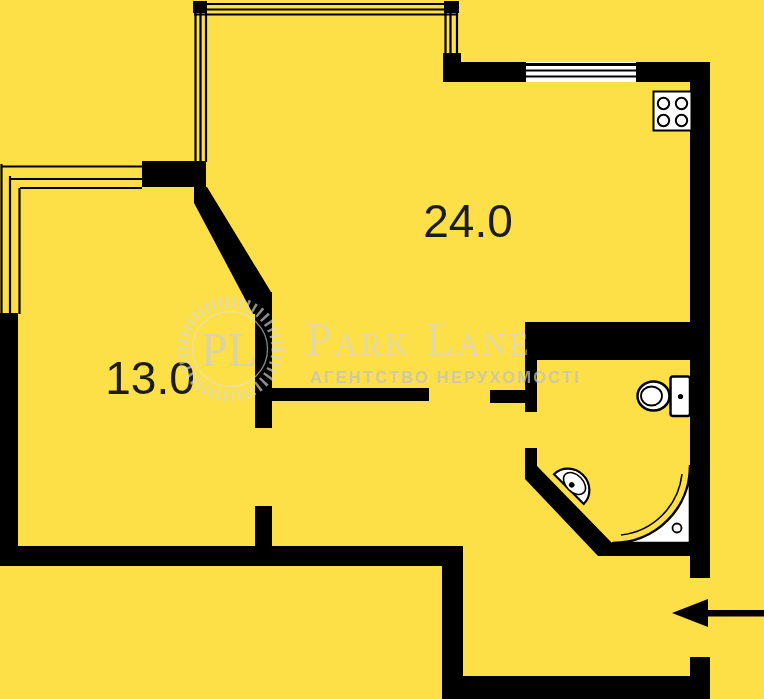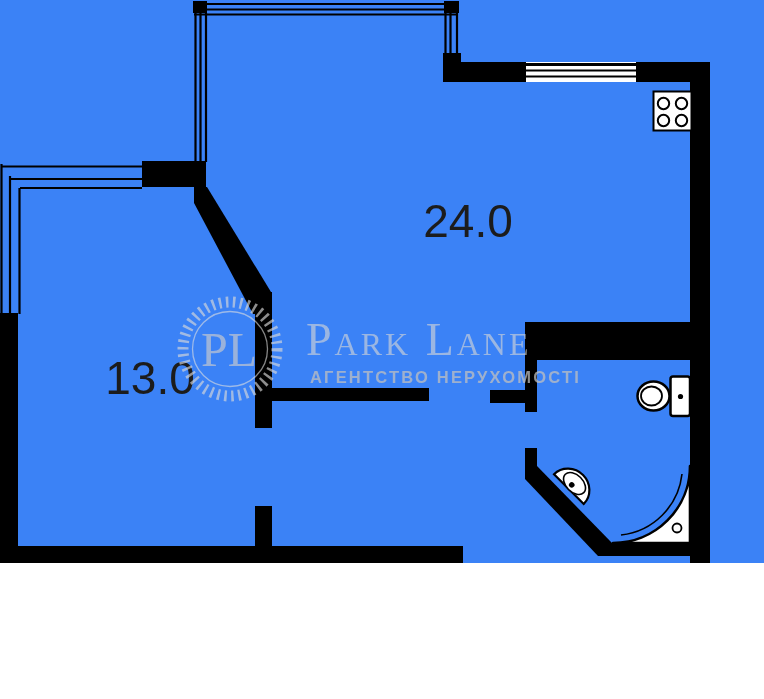--- a/index.html
+++ b/index.html
@@ -1,16 +1,16 @@
 <!DOCTYPE html>
 <html><head>
 <meta charset="utf-8">
 <style>
   html,body{margin:0;padding:0;background:#fff;}
-  #plan-wrap{position:relative;width:764px;height:563px;background:#3b82f6;overflow:hidden;
+  #plan-wrap{position:relative;width:764px;height:699px;background:#fde047;overflow:hidden;
              font-family:"Liberation Sans",sans-serif;}
   svg{position:absolute;left:0;top:0;}
   .wall{fill:#000;stroke:none;}
   .winline{stroke:#000;stroke-width:2.2;fill:none;}
   .fixline{stroke:#000;fill:#fff;}
   .room-label{font-family:"Liberation Sans",sans-serif;font-size:46px;fill:#1c1c1c;}
   .wm-brand{font-family:"Liberation Serif",serif;font-variant:small-caps;font-size:46px;
             letter-spacing:3px;fill:#d6d6d6;opacity:.62;}
   .wm-monogram{font-family:"Liberation Serif",serif;font-size:48px;fill:#cdcdcd;opacity:.65;}
   .wm-subtitle{font-family:"Liberation Sans",sans-serif;font-weight:bold;font-size:16.5px;

